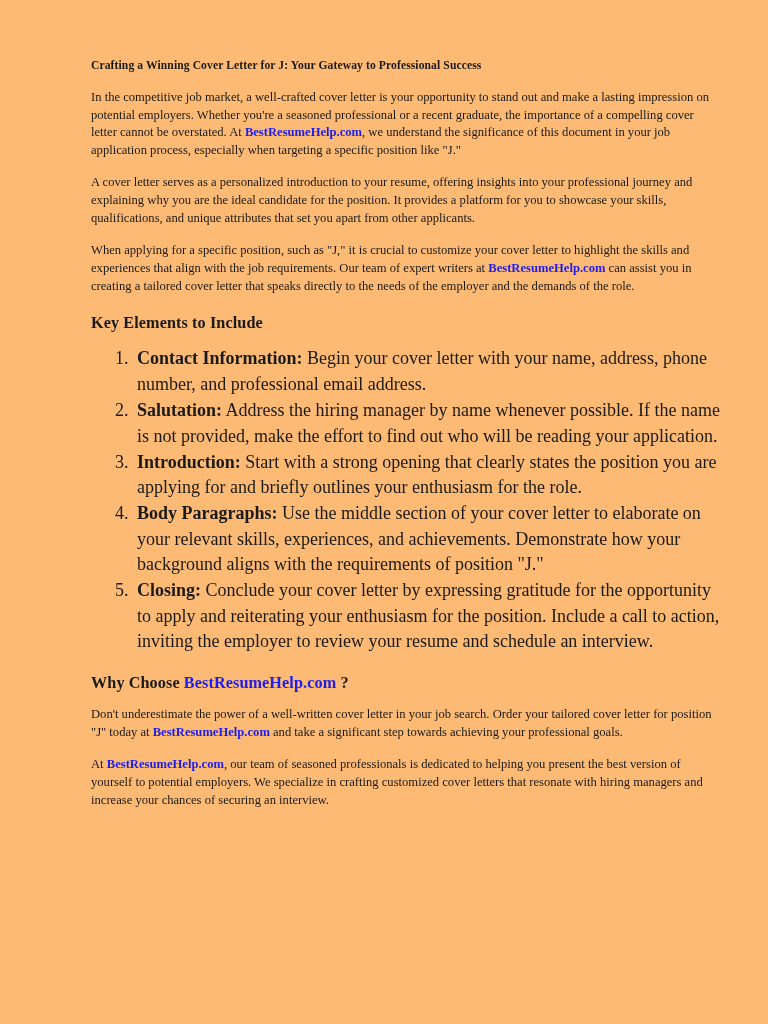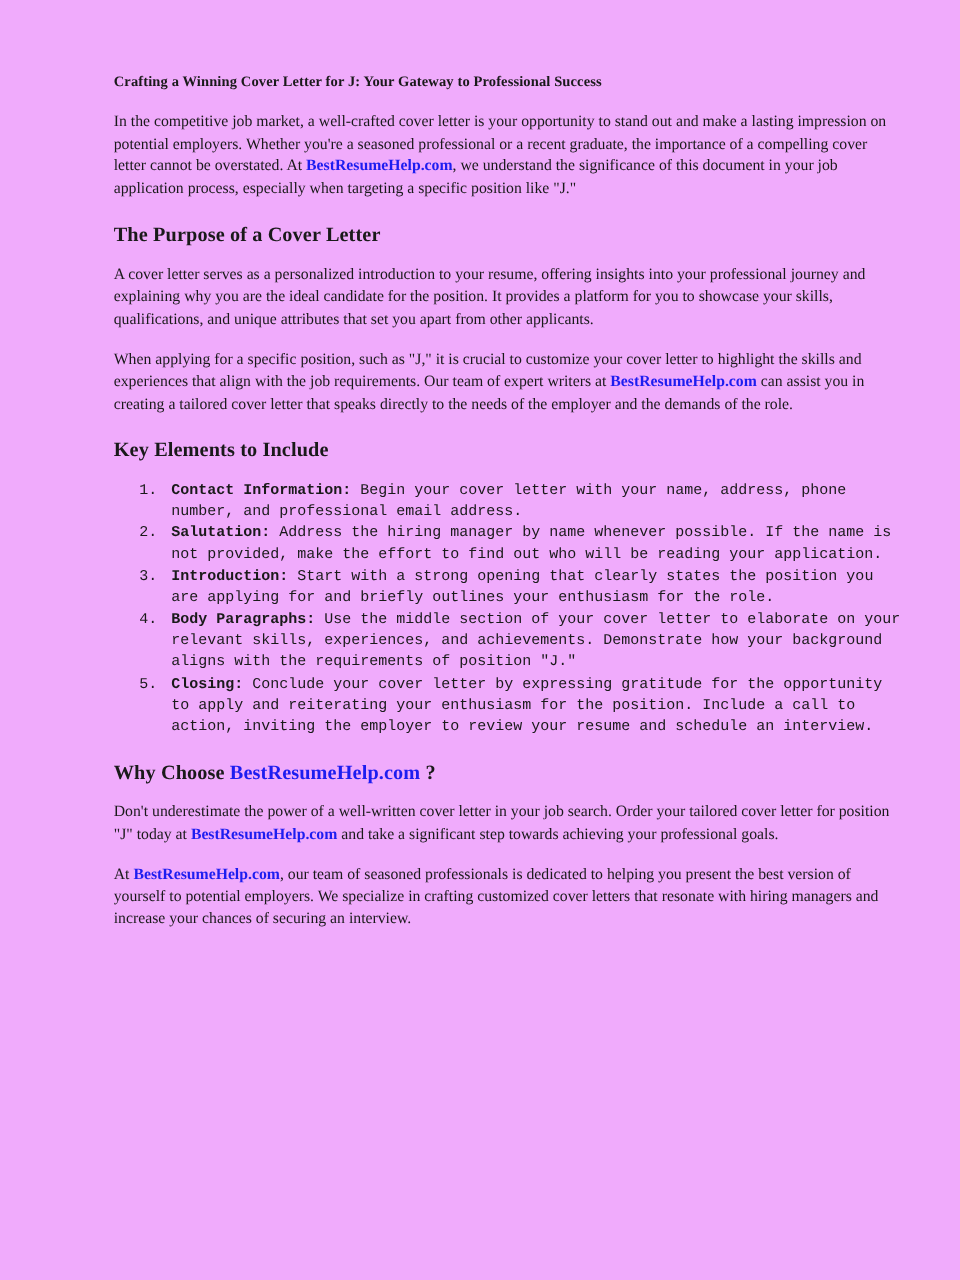--- a/index.html
+++ b/index.html
@@ -11,21 +11,21 @@
     width: 768px;
     height: 1024px;
     font-family: "Liberation Serif", "DejaVu Serif", serif;
     color: #1a1a1a;
     -webkit-font-smoothing: antialiased;
   }
   .page {
     position: relative;
     width: 768px;
     height: 1024px;
-    background: #f0abfc;
+    background: #fdba74;
     overflow: hidden;
   }
   .content {
     position: absolute;
     left: 91px;
     top: 58px;
     width: 630px;
   }
   .doc-title {
     font-size: 11.6px;
@@ -51,23 +51,22 @@
   }
   a.brand-link,
   span.brand-link {
     color: #1d1df0;
     font-weight: bold;
     text-decoration: none;
   }
   ol.key-list {
     margin: 0 0 14px 0;
     padding: 0 0 0 42px;
-    font-size: 12px;
+    font-size: 18px;
     line-height: 1.42;
-    font-family: Liberation Mono, monospace;
   }
   ol.key-list > li {
     margin: 0 0 0.5px 0;
     padding-left: 4px;
   }
   ol.key-list > li .term {
     font-weight: bold;
   }
 </style>
 </head>
@@ -75,21 +74,20 @@
 
 <div class="page">
   <div class="content">
 
     <div class="doc-title">Crafting a Winning Cover Letter for J: Your Gateway to Professional Success</div>
 
     <p class="body-text">
       <span>In the competitive job market, a well-crafted cover letter is your opportunity to stand out and make a lasting impression on potential employers. Whether you're a seasoned professional or a recent graduate, the importance of a compelling cover letter cannot be overstated. At </span><a class="brand-link" href="#">BestResumeHelp.com</a><span>, we understand the significance of this document in your job application process, especially when targeting a specific position like "J."</span>
     </p>
 
-    <h2 class="section-heading">The Purpose of a Cover Letter</h2>
 
     <p class="body-text">A cover letter serves as a personalized introduction to your resume, offering insights into your professional journey and explaining why you are the ideal candidate for the position. It provides a platform for you to showcase your skills, qualifications, and unique attributes that set you apart from other applicants.</p>
 
 
     <p class="body-text">
       <span>When applying for a specific position, such as "J," it is crucial to customize your cover letter to highlight the skills and experiences that align with the job requirements. Our team of expert writers at </span><a class="brand-link" href="#">BestResumeHelp.com</a><span> can assist you in creating a tailored cover letter that speaks directly to the needs of the employer and the demands of the role.</span>
     </p>
 
     <h2 class="section-heading">Key Elements to Include</h2>
 

